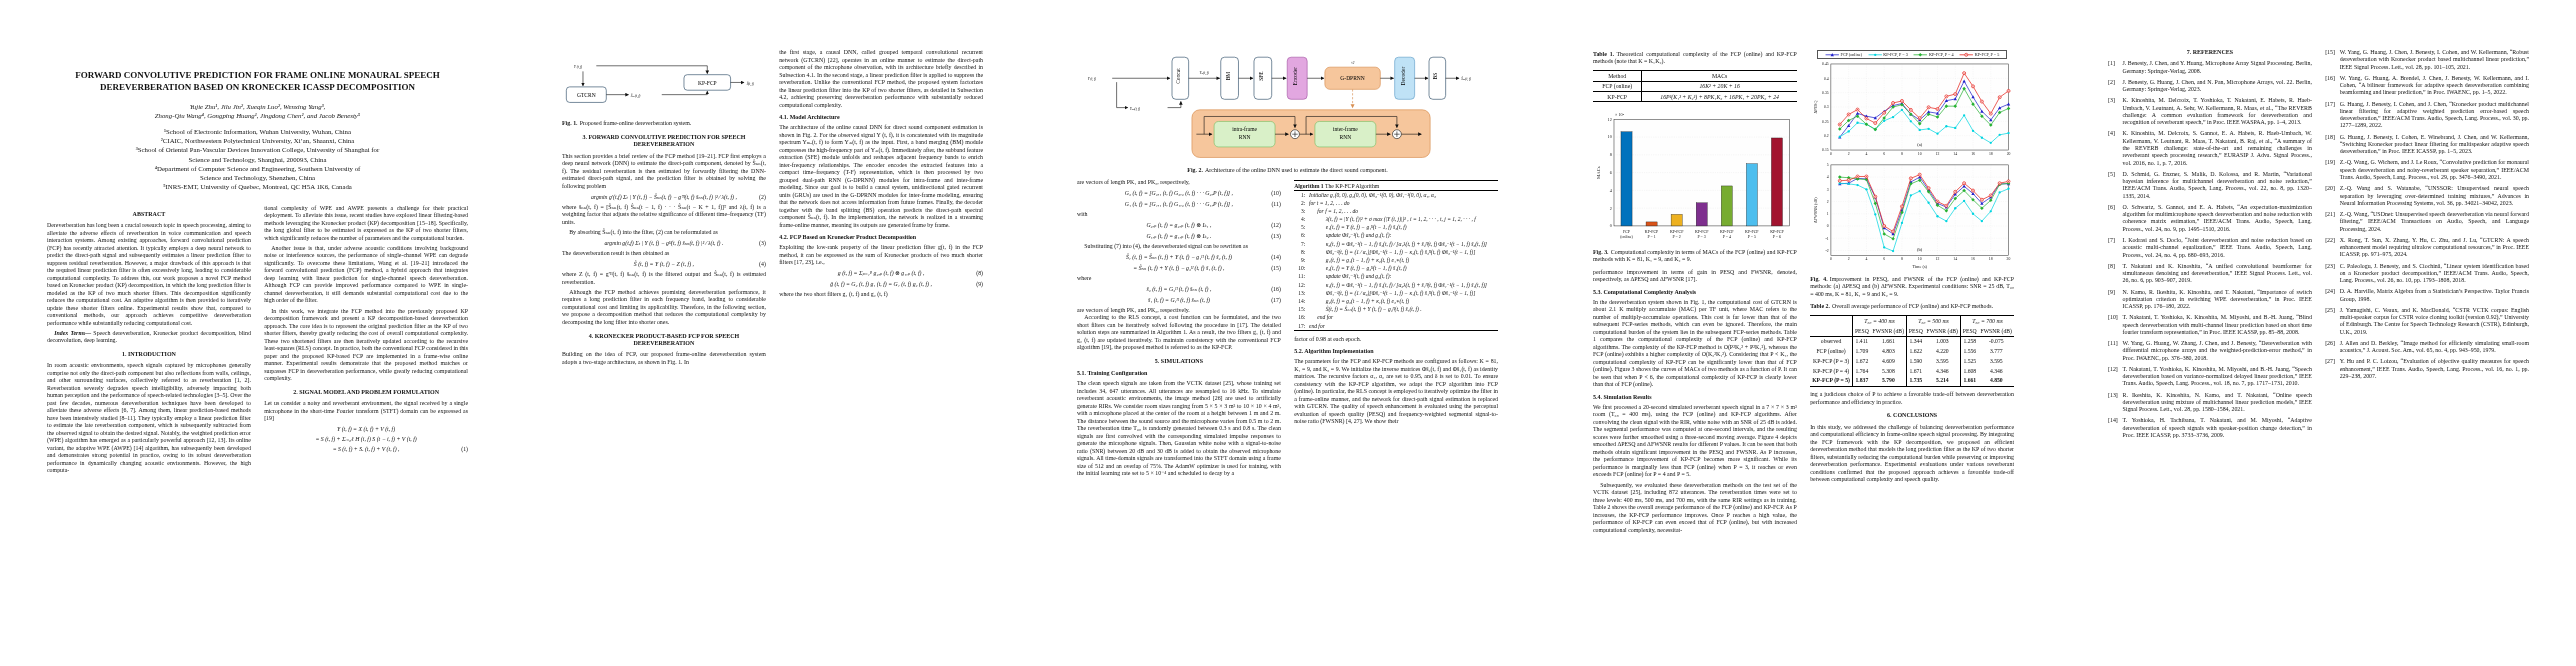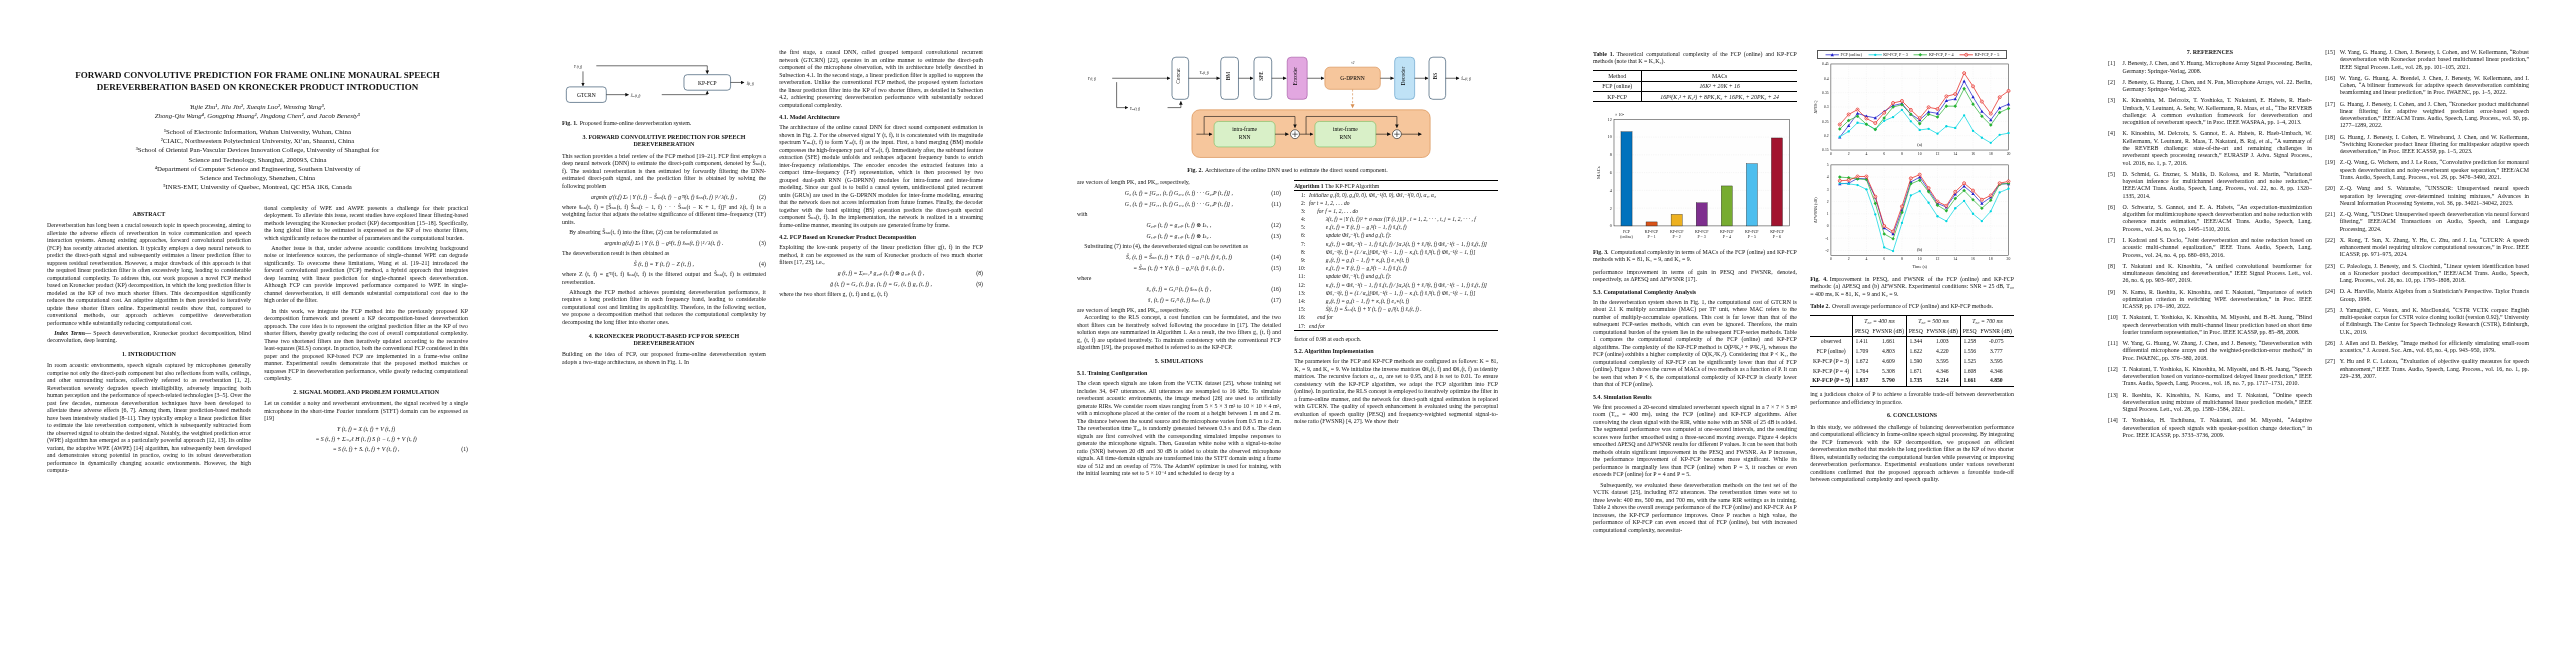--- a/index.html
+++ b/index.html
@@ -66,21 +66,21 @@
 <body>
 
 <div class="canvas">
   <div class="watermark">arXiv:2510.24471v1  [eess.AS]  28 Oct 2025</div>
 
   <div class="page" id="pg1">
     <div class="inner">
       <div class="titleblock">
         <div class="title">
           <div>FORWARD CONVOLUTIVE PREDICTION FOR FRAME ONLINE MONAURAL SPEECH</div>
-          <div>DEREVERBERATION BASED ON KRONECKER PRODUCT INTRODUCTION</div>
+          <div>DEREVERBERATION BASED ON KRONECKER ICASSP DECOMPOSITION</div>
         </div>
         <div class="authors">
           <div>Yujie Zhu¹, Jilu Jin², Xueqin Luo², Wenxing Yang³,</div>
           <div>Zhong-Qiu Wang⁴, Gongping Huang¹, Jingdong Chen², and Jacob Benesty⁵</div>
         </div>
         <div class="affils">
           <div class="affil">¹School of Electronic Information, Wuhan University, Wuhan, China</div>
             <div class="affil">²CIAIC, Northwestern Polytechnical University, Xi’an, Shaanxi, China</div>
             <div class="affil">³School of Oriental Pan-Vascular Devices Innovation College, University of Shanghai for</div>
             <div class="affil">Science and Technology, Shanghai, 200093, China</div>

